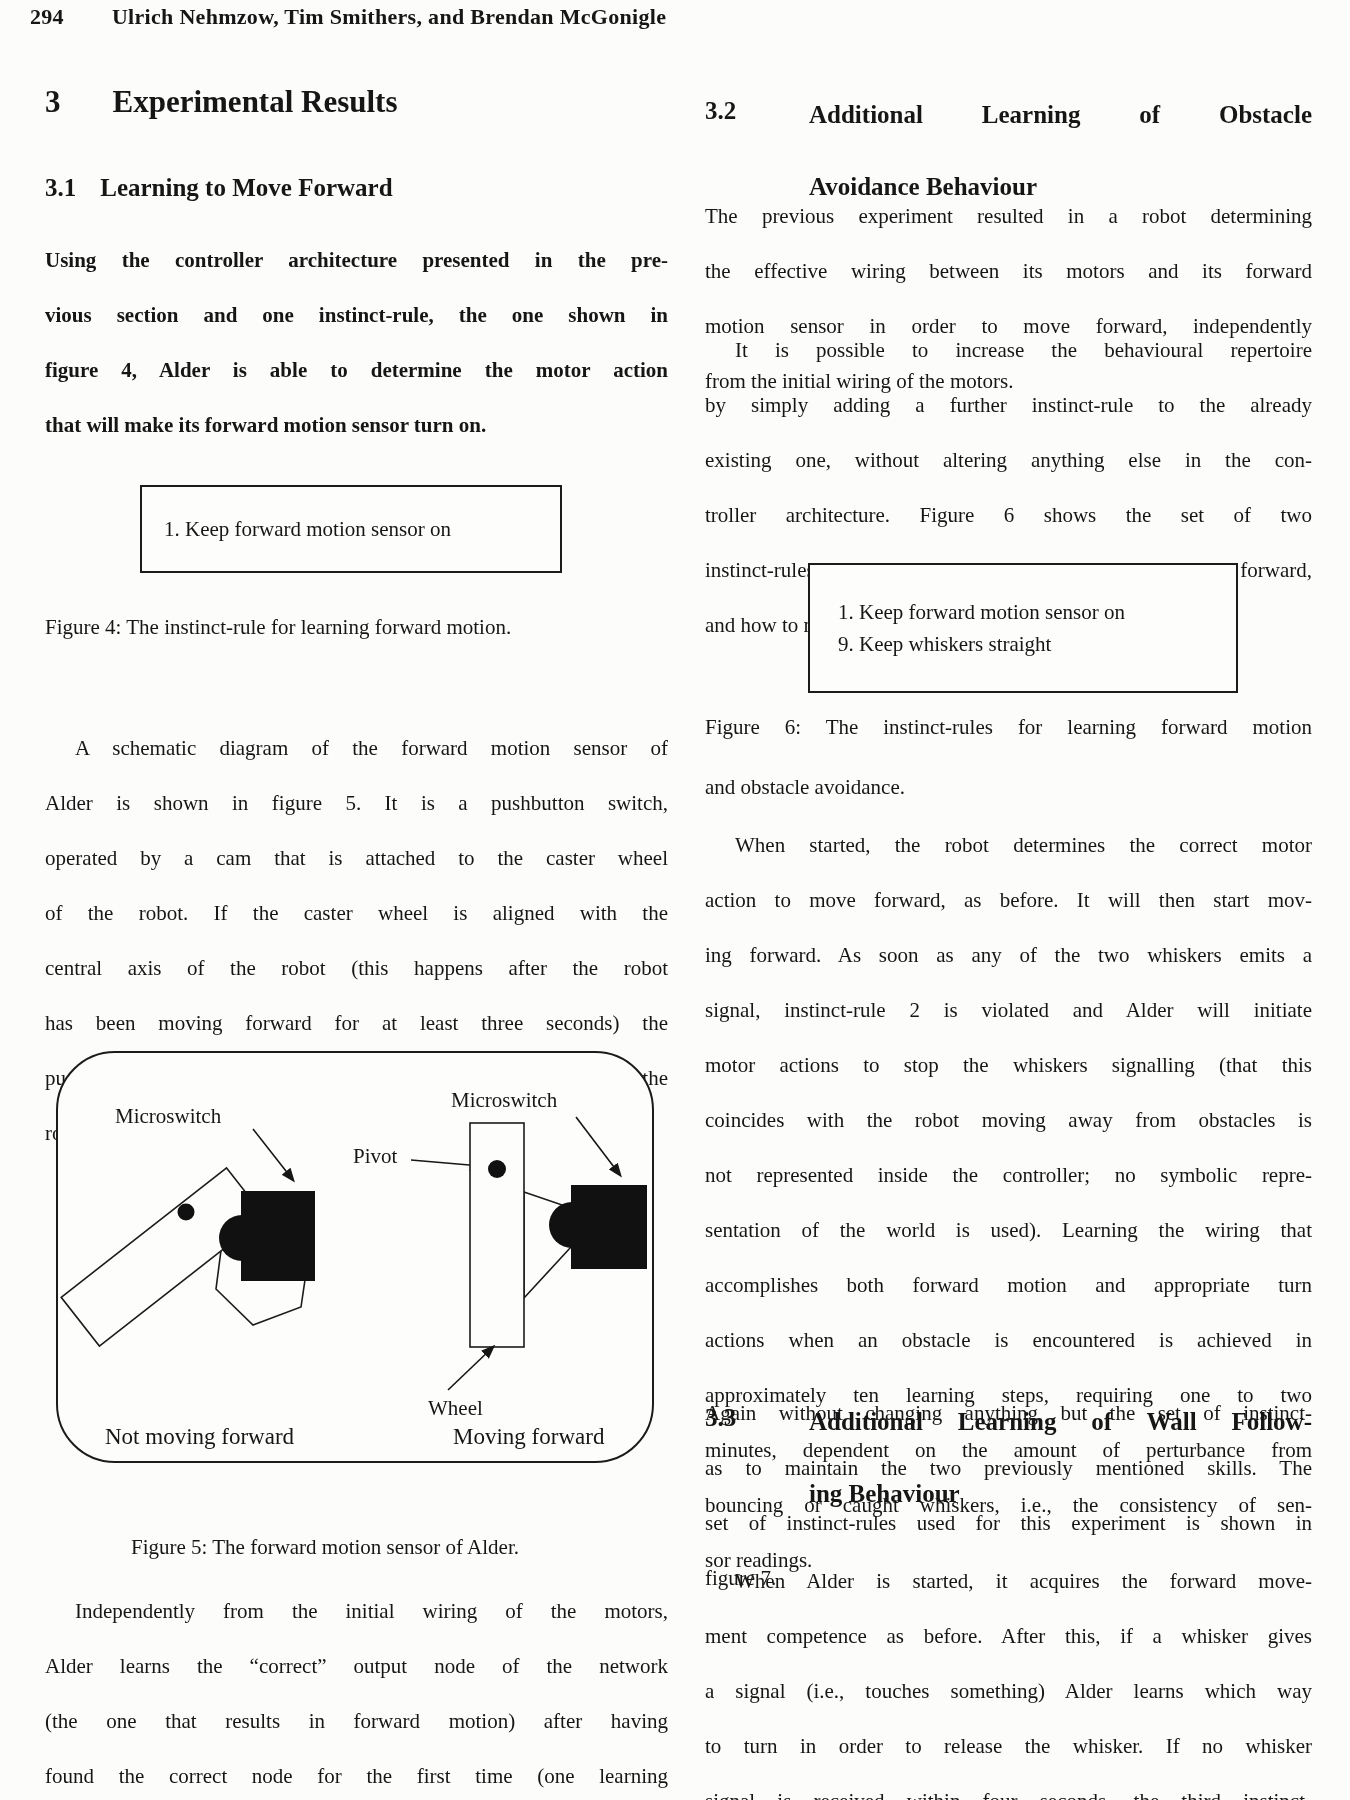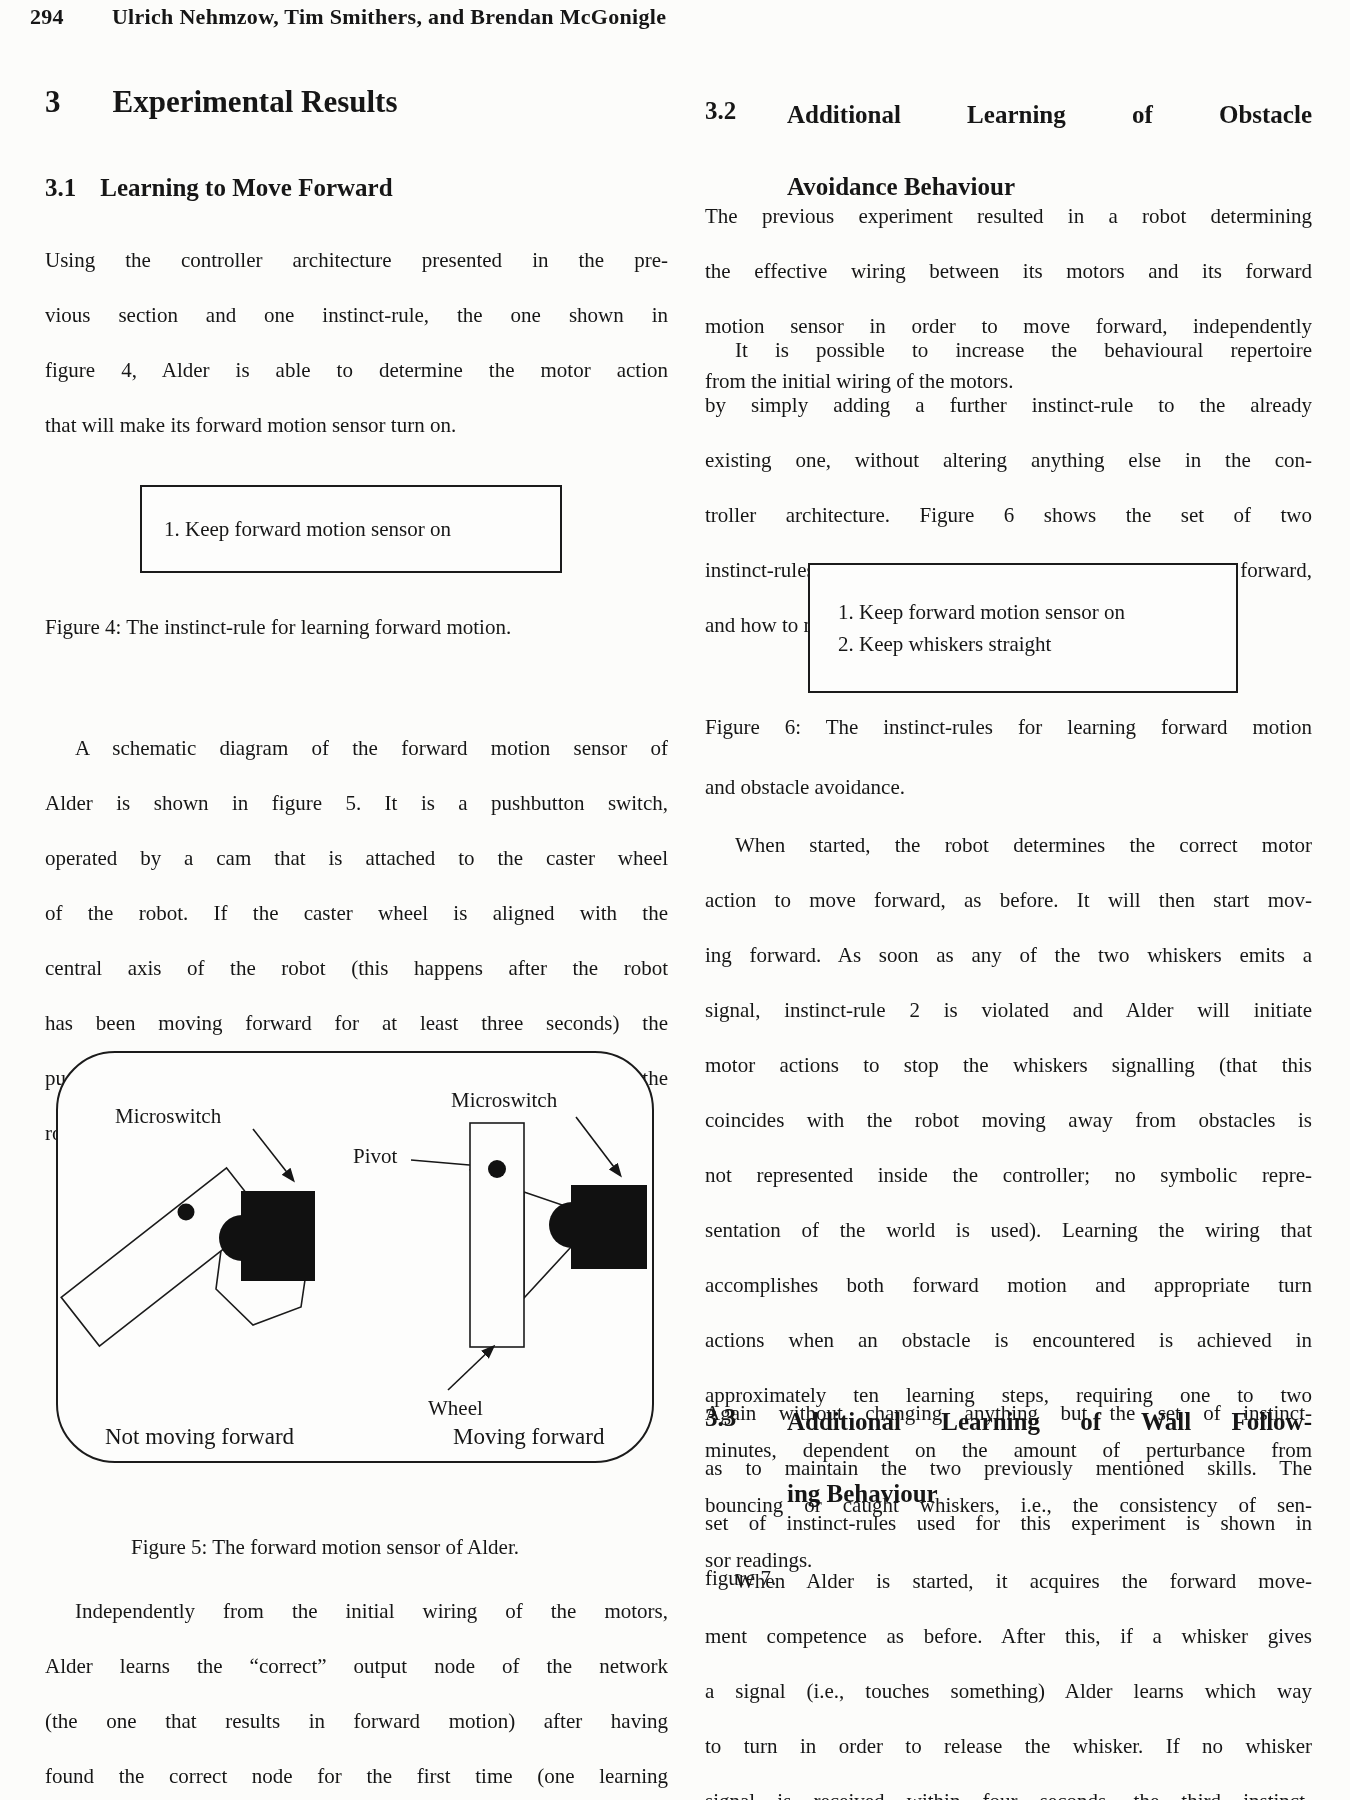--- a/index.html
+++ b/index.html
@@ -22,21 +22,21 @@
   .col-left  { left:45px;  width:623px; }
   .col-right { left:705px; width:607px; }
 
   .block { position:absolute; left:0; width:100%; }
 
   .h1 { font-size:31px; font-weight:bold; display:flex; gap:52px; white-space:nowrap; }
   .h2 { font-size:25px; font-weight:bold; }
   .h2-flex { display:flex; gap:24px; white-space:nowrap; }
   .h2-hang { position:relative; }
   .h2-num { position:absolute; left:0; top:0; }
-  .h2-title { margin-left:82px; line-height:36px; }
+  .h2-title { margin-left:104px; line-height:36px; }
   .h2-title .ln { text-align:justify; }
   .h2-title .ln::after { content:""; display:inline-block; width:100%; height:0; }
   .h2-title .ln.end { text-align:left; }
   .h2-title .ln.end::after { content:none; }
 
   .para { font-size:21px; line-height:27.5px; }
   .para .ln { text-align:justify; }
   .para .ln::after { content:""; display:inline-block; width:100%; height:0; }
   .para .ln.end { text-align:left; }
   .para .ln.end::after { content:none; }
@@ -70,21 +70,21 @@
     <div class="block h1" style="top:84px;">
       <span>3</span>
       <span>Experimental Results</span>
     </div>
 
     <div class="block h2 h2-flex" style="top:174px;">
       <span>3.1</span>
       <span>Learning to Move Forward</span>
     </div>
 
-    <div class="block para" style="top:247px;">
+    <div class="block para" style="top:247px;font-weight:bold;">
         <div class="ln">Using the controller architecture presented in the pre-</div>
         <div class="ln">vious section and one instinct-rule, the one shown in</div>
         <div class="ln">figure 4, Alder is able to determine the motor action</div>
         <div class="ln end">that will make its forward motion sensor turn on.</div>
       </div>
 
     <div class="rulebox" style="position:absolute; top:485px; left:95px; width:396px; height:84px; padding-left:22px;">
         <div class="ln end">1. Keep forward motion sensor on</div>
       </div>
 
@@ -165,21 +165,21 @@
         <div class="ln">It is possible to increase the behavioural repertoire</div>
         <div class="ln">by simply adding a further instinct-rule to the already</div>
         <div class="ln">existing one, without altering anything else in the con-</div>
         <div class="ln">troller architecture.  Figure 6 shows the set of two</div>
         <div class="ln">instinct-rules that lets Alder learn how to move forward,</div>
         <div class="ln end">and how to move away from obstacles.</div>
       </div>
 
     <div class="rulebox" style="position:absolute; top:563px; left:103px; width:398px; height:126px; padding-left:28px; line-height:32px;">
         <div class="ln">1. Keep forward motion sensor on</div>
-        <div class="ln end">2. Keep whiskers straight</div>
+        <div class="ln end">9. Keep whiskers straight</div>
       </div>
 
     <div class="block para caption" style="top:712px; line-height:30px;">
         <div class="ln">Figure 6: The instinct-rules for learning forward motion</div>
         <div class="ln end">and obstacle avoidance.</div>
       </div>
 
     <div class="block para indent" style="top:832px;">
         <div class="ln">When started, the robot determines the correct motor</div>
         <div class="ln">action to move forward, as before. It will then start mov-</div>

